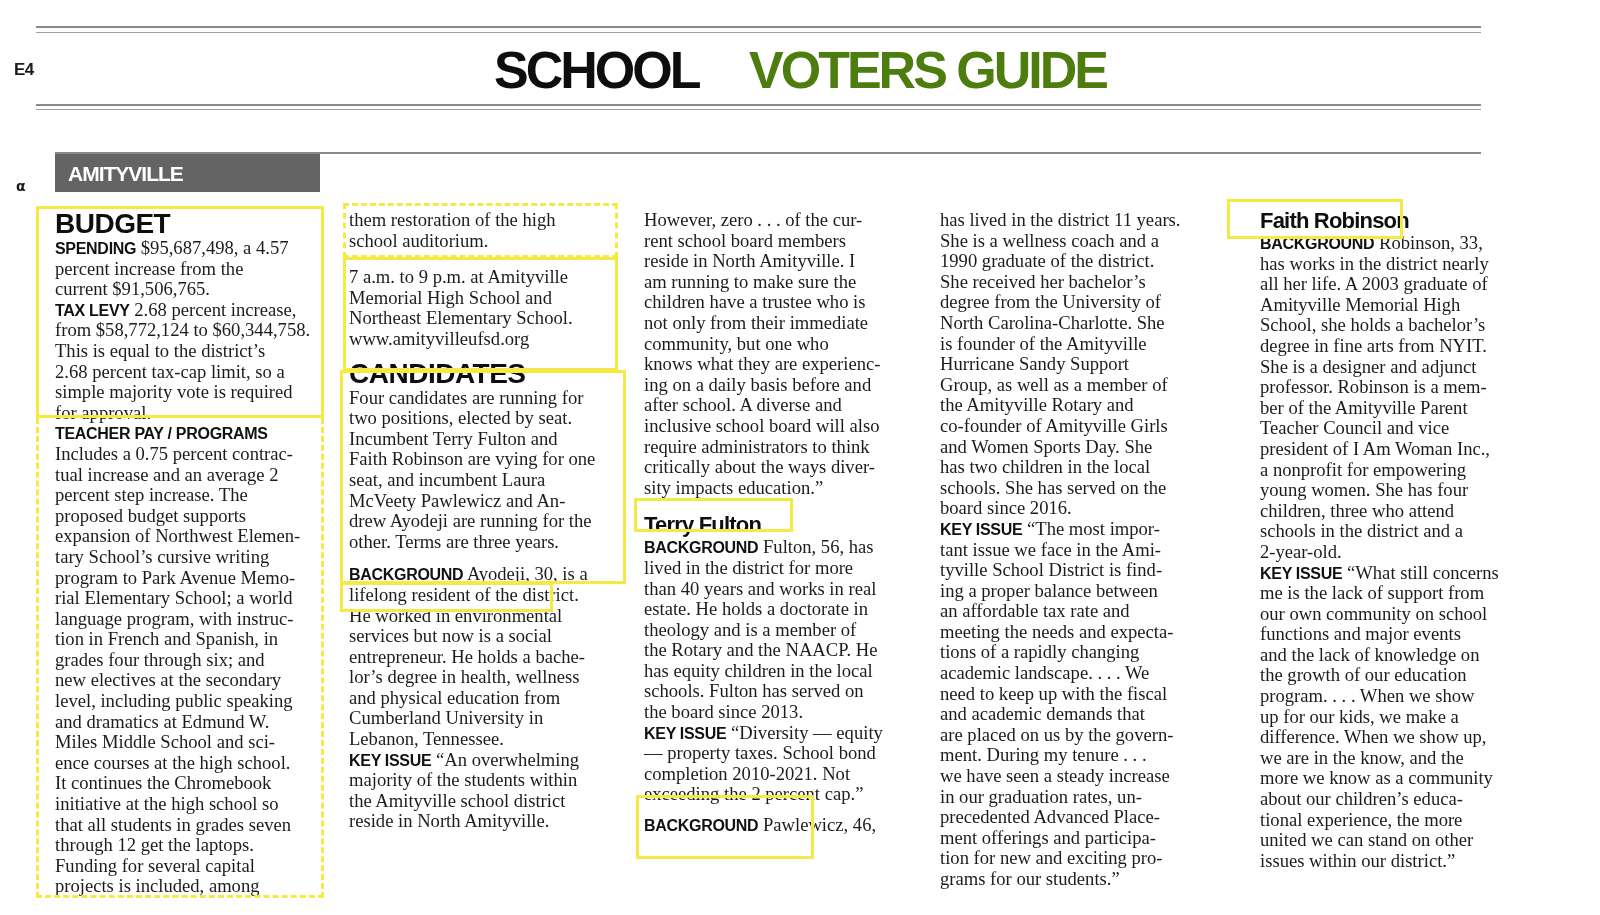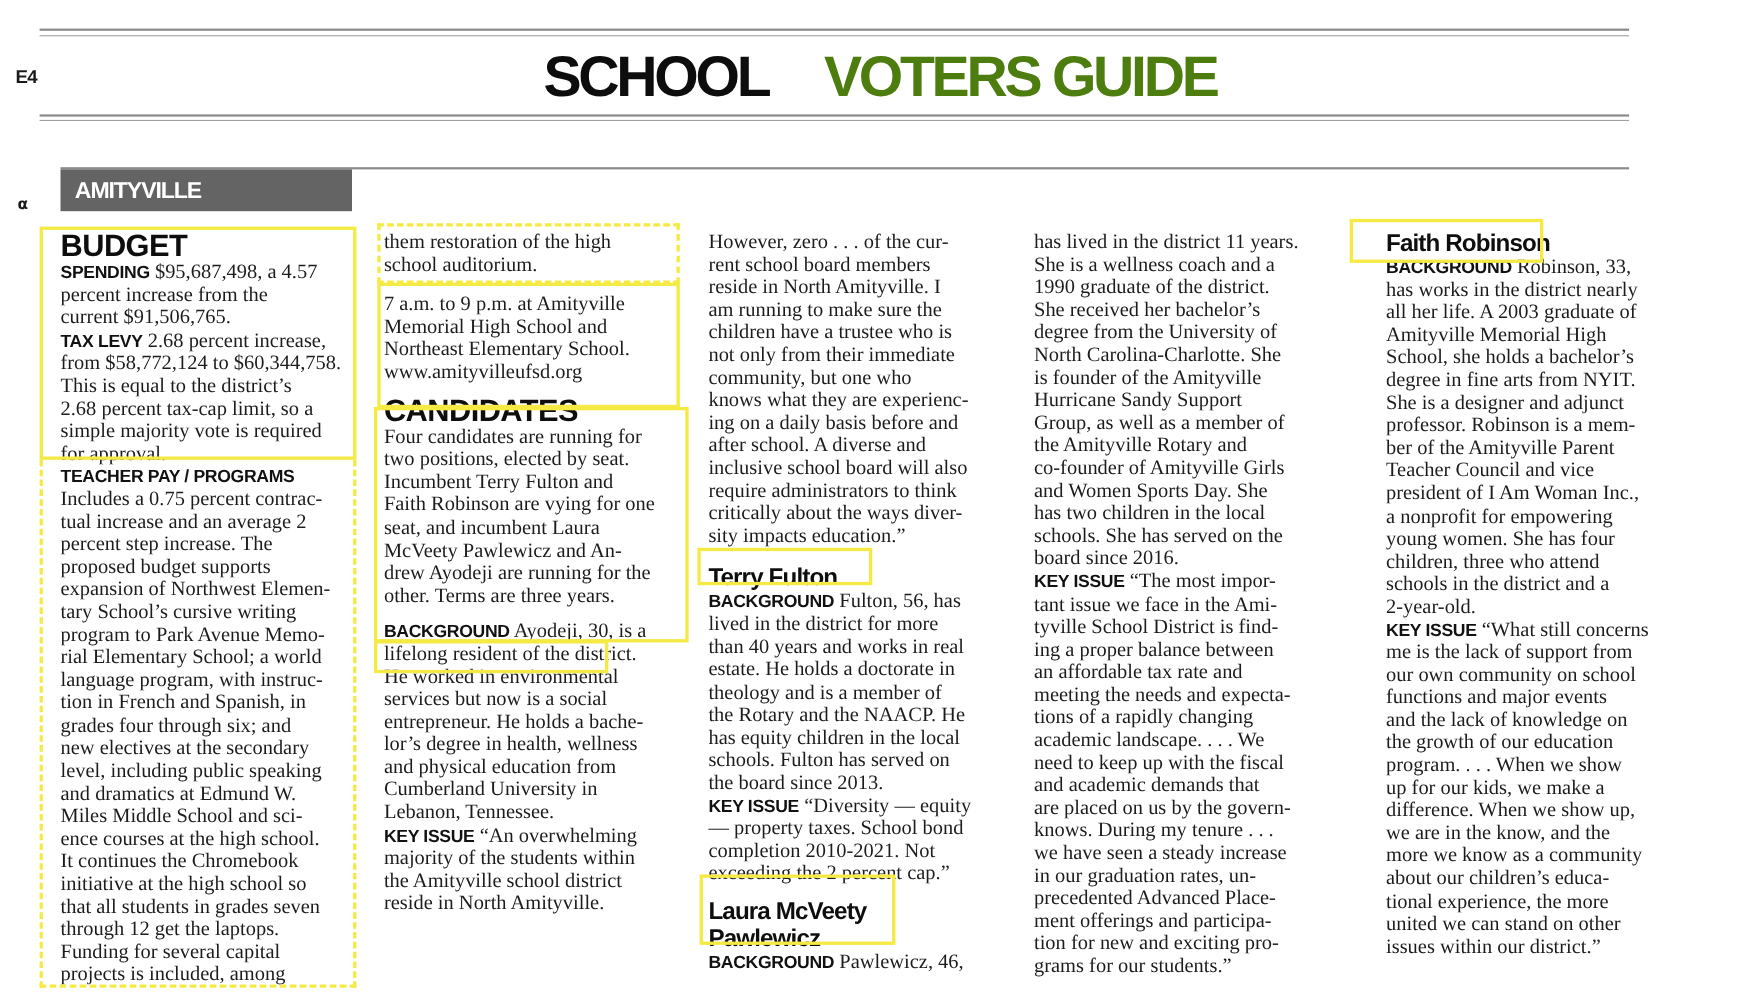--- a/index.html
+++ b/index.html
@@ -134,21 +134,20 @@
   <span class="ln">theology and is a member of</span>
   <span class="ln">the Rotary and the NAACP. He</span>
   <span class="ln">has equity children in the local</span>
   <span class="ln">schools. Fulton has served on</span>
   <span class="ln">the board since 2013.</span>
   <span class="ln"><span class="kicker">KEY ISSUE</span><span> “Diversity — equity</span></span>
   <span class="ln">— property taxes. School bond</span>
   <span class="ln">completion 2010-2021. Not</span>
   <span class="ln">exceeding the 2 percent cap.”</span>
   <div style="height:10px"></div>
-  <span class="h-cand"><span>Laura McVeety</span><br><span>Pawlewicz</span></span>
   <span class="ln"><span class="kicker">BACKGROUND</span><span> Pawlewicz, 46,</span></span>
 </div>
 
 <div class="col" style="left:940px;top:210px;width:272px;">
   <span class="ln">has lived in the district 11 years.</span>
   <span class="ln">She is a wellness coach and a</span>
   <span class="ln">1990 graduate of the district.</span>
   <span class="ln">She received her bachelor’s</span>
   <span class="ln">degree from the University of</span>
   <span class="ln">North Carolina-Charlotte. She</span>
@@ -165,21 +164,21 @@
   <span class="ln">tant issue we face in the Ami-</span>
   <span class="ln">tyville School District is find-</span>
   <span class="ln">ing a proper balance between</span>
   <span class="ln">an affordable tax rate and</span>
   <span class="ln">meeting the needs and expecta-</span>
   <span class="ln">tions of a rapidly changing</span>
   <span class="ln">academic landscape. . . . We</span>
   <span class="ln">need to keep up with the fiscal</span>
   <span class="ln">and academic demands that</span>
   <span class="ln">are placed on us by the govern-</span>
-  <span class="ln">knows. During my tenure . . .</span>
+  <span class="ln">ment. During my tenure . . .</span>
   <span class="ln">we have seen a steady increase</span>
   <span class="ln">in our graduation rates, un-</span>
   <span class="ln">precedented Advanced Place-</span>
   <span class="ln">ment offerings and participa-</span>
   <span class="ln">tion for new and exciting pro-</span>
   <span class="ln">grams for our students.”</span>
 </div>
 
 <div class="col" style="left:1235px;top:208px;width:272px;margin-left:25px;">
   <span class="h-cand">Faith Robinson</span>

